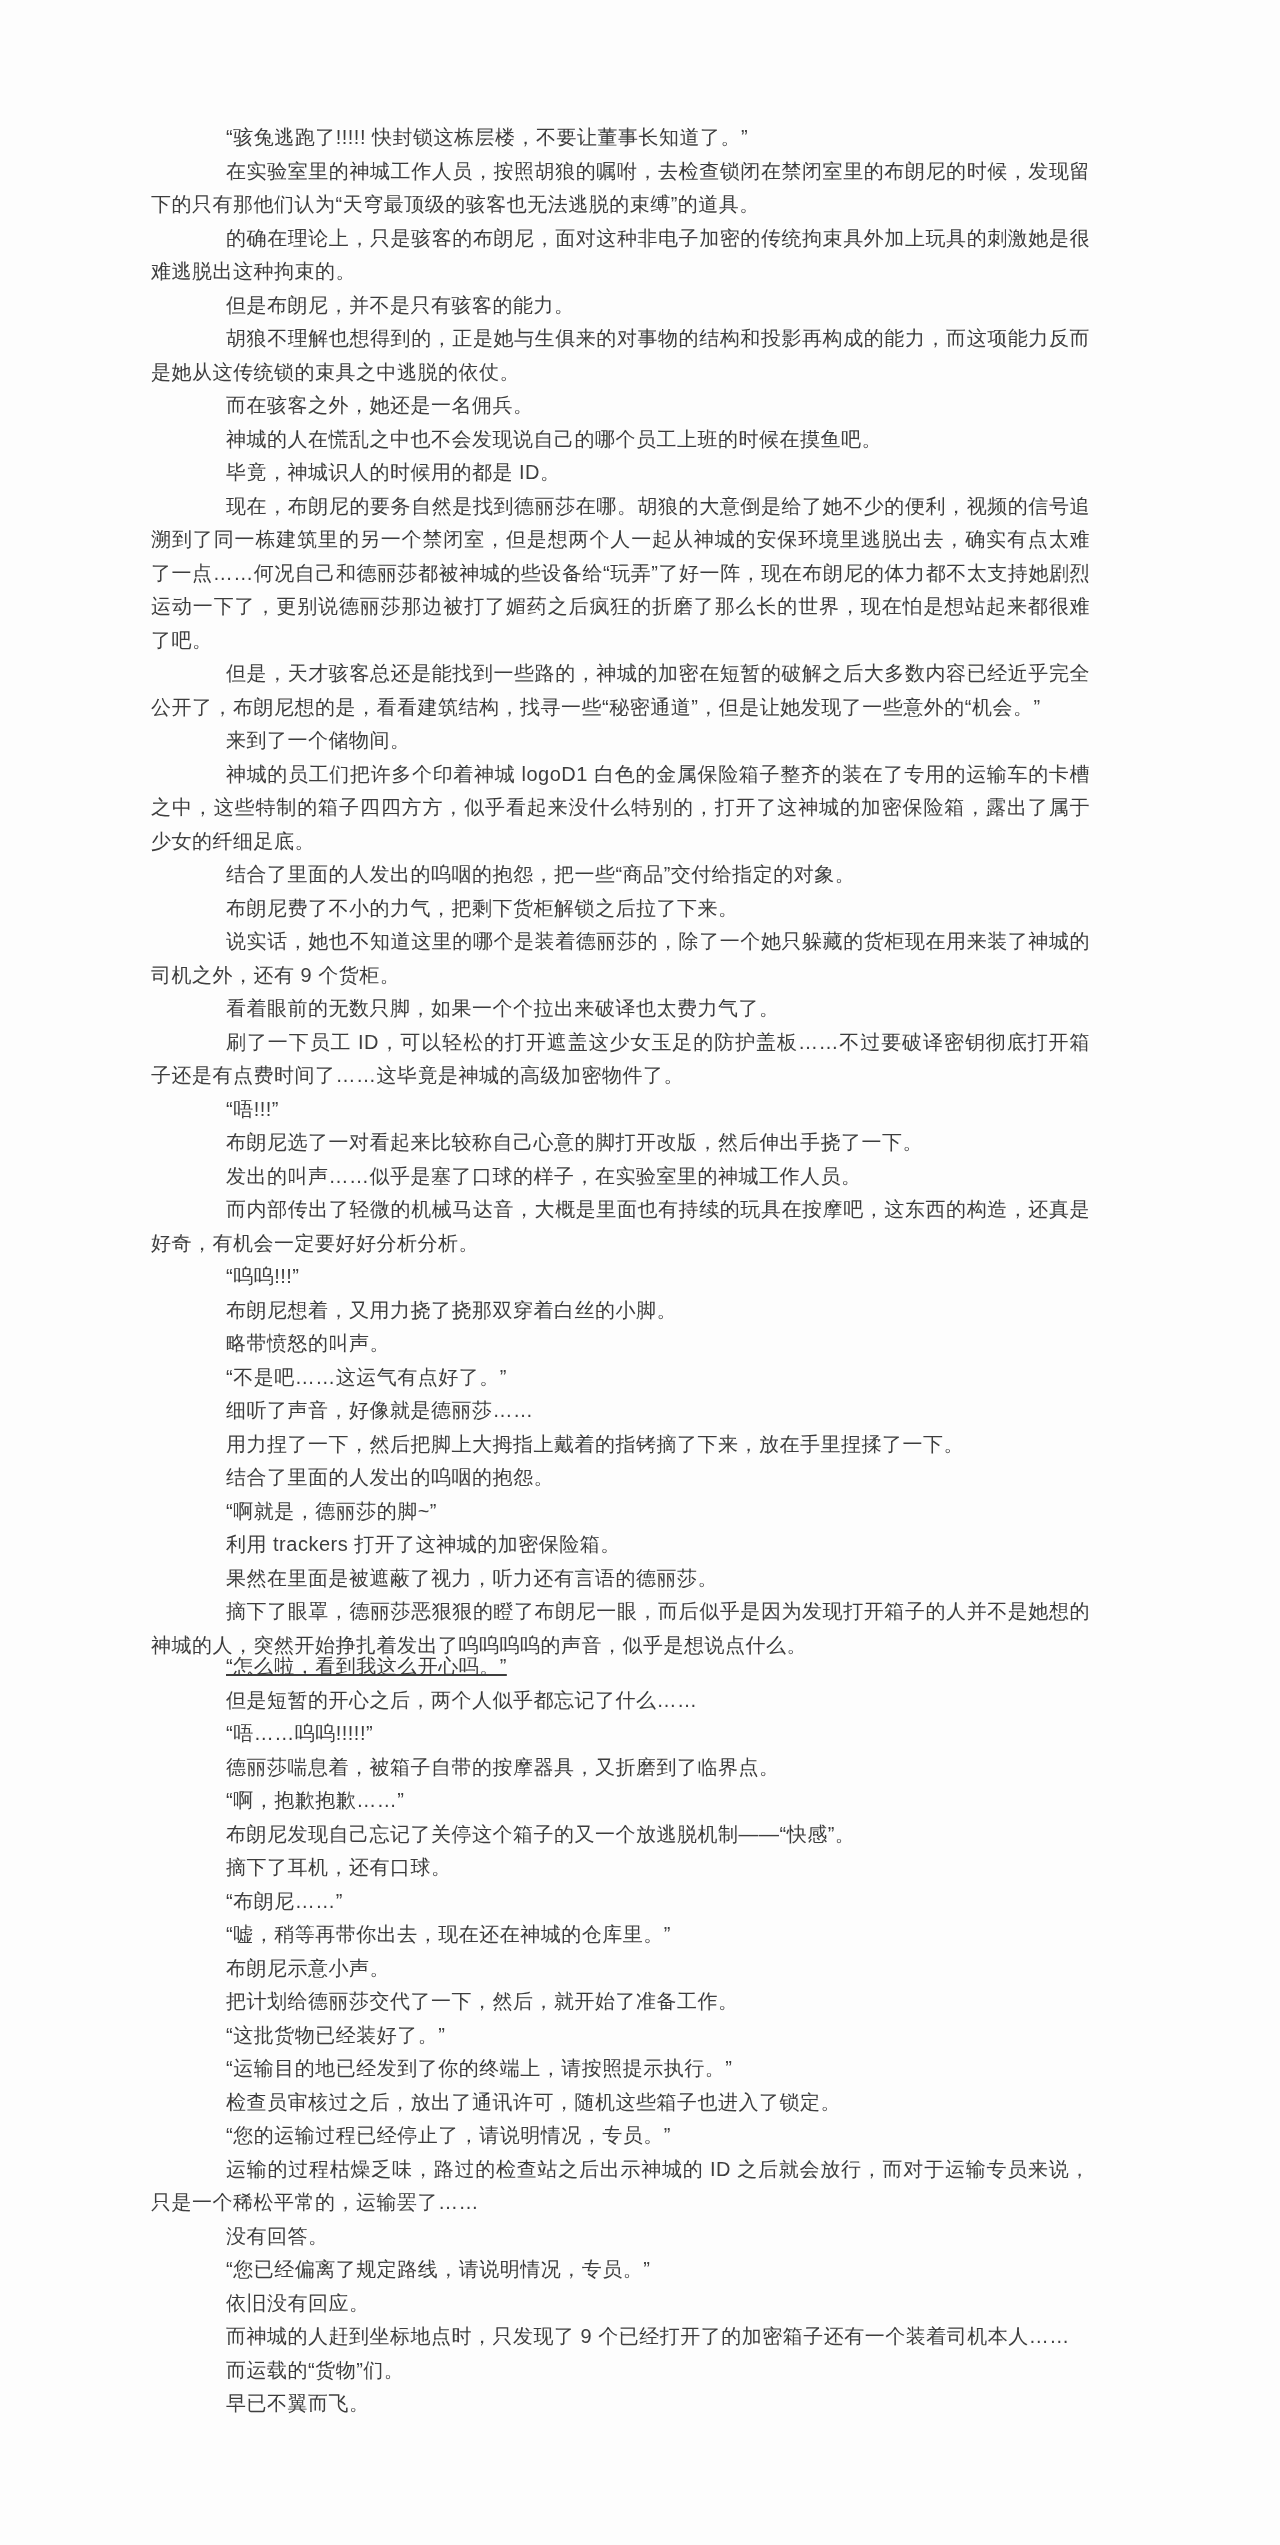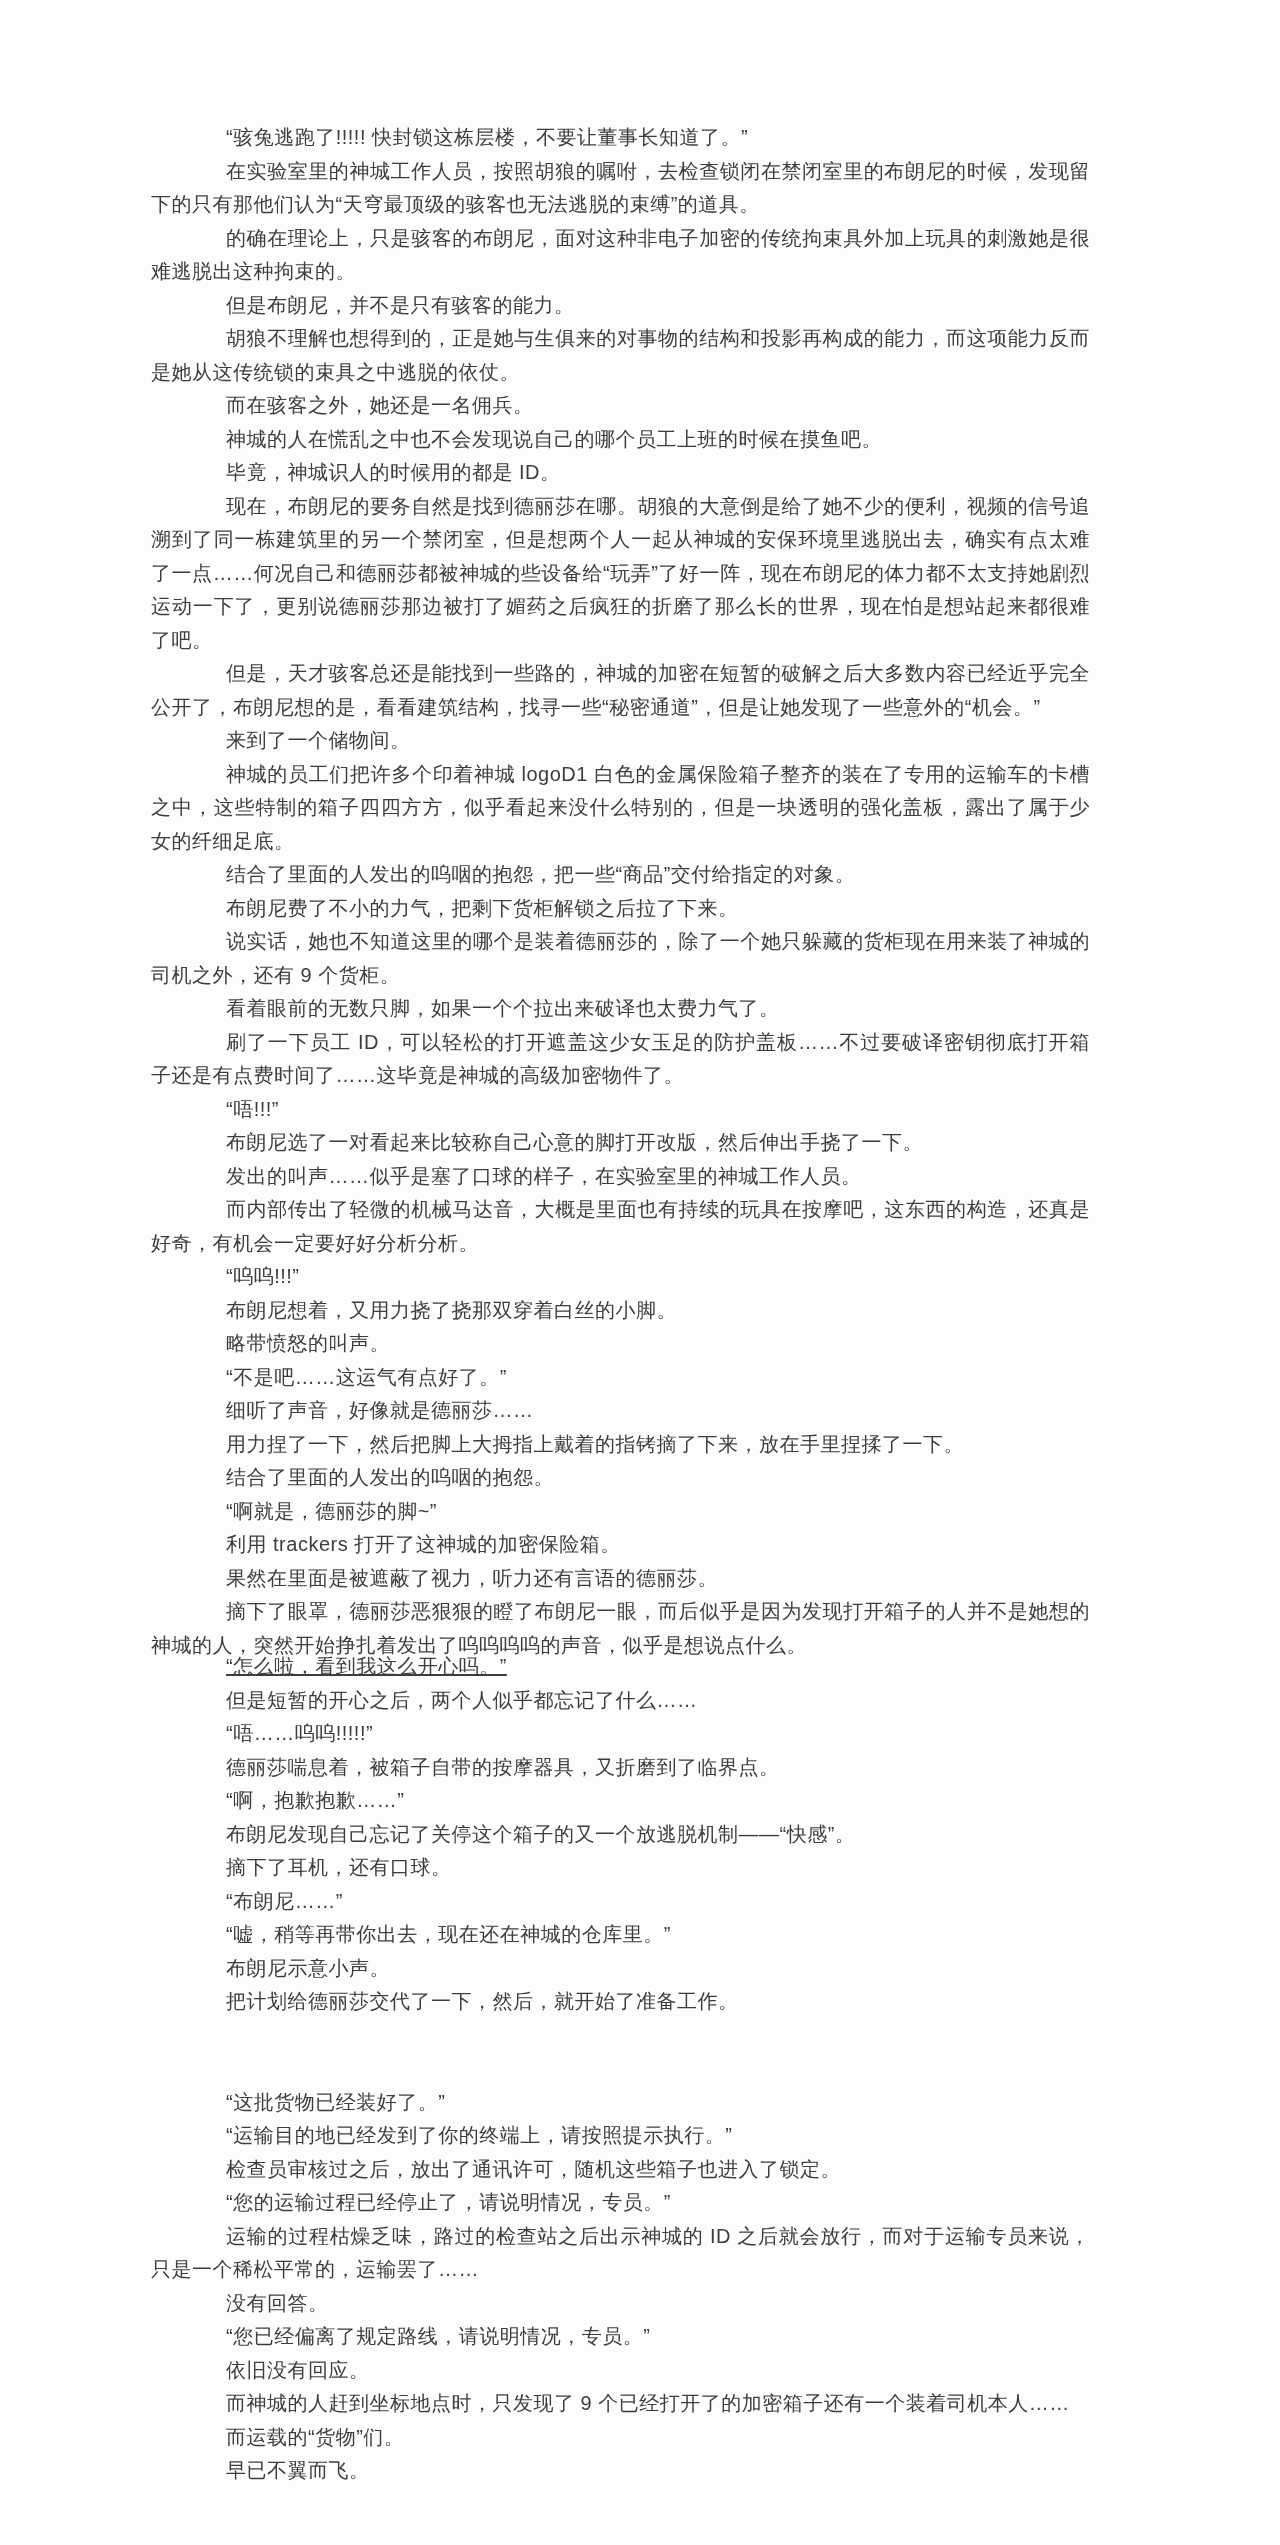--- a/index.html
+++ b/index.html
@@ -37,40 +37,39 @@
     margin: 0;
     padding: 0;
     text-indent: 75px;
     word-break: break-all;
   }
   .text-body p.tight {
     margin-top: -12px;
     text-decoration: underline;
   }
   .text-body p.gap {
-    margin-top: 67px;
   }
 </style>
 </head>
 <body>
 
 <div class="page">
   <div class="text-body" id="paragraphs-container">
       <p>“骇兔逃跑了!!!!! 快封锁这栋层楼，不要让董事长知道了。”</p>
       <p>在实验室里的神城工作人员，按照胡狼的嘱咐，去检查锁闭在禁闭室里的布朗尼的时候，发现留下的只有那他们认为“天穹最顶级的骇客也无法逃脱的束缚”的道具。</p>
       <p>的确在理论上，只是骇客的布朗尼，面对这种非电子加密的传统拘束具外加上玩具的刺激她是很难逃脱出这种拘束的。</p>
       <p>但是布朗尼，并不是只有骇客的能力。</p>
       <p>胡狼不理解也想得到的，正是她与生俱来的对事物的结构和投影再构成的能力，而这项能力反而是她从这传统锁的束具之中逃脱的依仗。</p>
       <p>而在骇客之外，她还是一名佣兵。</p>
       <p>神城的人在慌乱之中也不会发现说自己的哪个员工上班的时候在摸鱼吧。</p>
       <p>毕竟，神城识人的时候用的都是 ID。</p>
       <p>现在，布朗尼的要务自然是找到德丽莎在哪。胡狼的大意倒是给了她不少的便利，视频的信号追溯到了同一栋建筑里的另一个禁闭室，但是想两个人一起从神城的安保环境里逃脱出去，确实有点太难了一点……何况自己和德丽莎都被神城的些设备给“玩弄”了好一阵，现在布朗尼的体力都不太支持她剧烈运动一下了，更别说德丽莎那边被打了媚药之后疯狂的折磨了那么长的世界，现在怕是想站起来都很难了吧。</p>
       <p>但是，天才骇客总还是能找到一些路的，神城的加密在短暂的破解之后大多数内容已经近乎完全公开了，布朗尼想的是，看看建筑结构，找寻一些“秘密通道”，但是让她发现了一些意外的“机会。”</p>
       <p>来到了一个储物间。</p>
-      <p>神城的员工们把许多个印着神城 logoD1 白色的金属保险箱子整齐的装在了专用的运输车的卡槽之中，这些特制的箱子四四方方，似乎看起来没什么特别的，但是一块透明的强化盖板，露出了属于少女的纤细足底。</p>
+      <p>神城的员工们把许多个印着神城 logoD1 白色的金属保险箱子整齐的装在了专用的运输车的卡槽之中，这些特制的箱子四四方方，似乎看起来没什么特别的，打开了这神城的加密保险箱，露出了属于少女的纤细足底。</p>
       <p>结合了里面的人发出的呜咽的抱怨，把一些“商品”交付给指定的对象。</p>
       <p>布朗尼费了不小的力气，把剩下货柜解锁之后拉了下来。</p>
       <p>说实话，她也不知道这里的哪个是装着德丽莎的，除了一个她只躲藏的货柜现在用来装了神城的司机之外，还有 9 个货柜。</p>
       <p>看着眼前的无数只脚，如果一个个拉出来破译也太费力气了。</p>
       <p>刷了一下员工 ID，可以轻松的打开遮盖这少女玉足的防护盖板……不过要破译密钥彻底打开箱子还是有点费时间了……这毕竟是神城的高级加密物件了。</p>
       <p>“唔!!!”</p>
       <p>布朗尼选了一对看起来比较称自己心意的脚打开改版，然后伸出手挠了一下。</p>
       <p>发出的叫声……似乎是塞了口球的样子，在实验室里的神城工作人员。</p>
       <p>而内部传出了轻微的机械马达音，大概是里面也有持续的玩具在按摩吧，这东西的构造，还真是好奇，有机会一定要好好分析分析。</p>
       <p>“呜呜!!!”</p>

